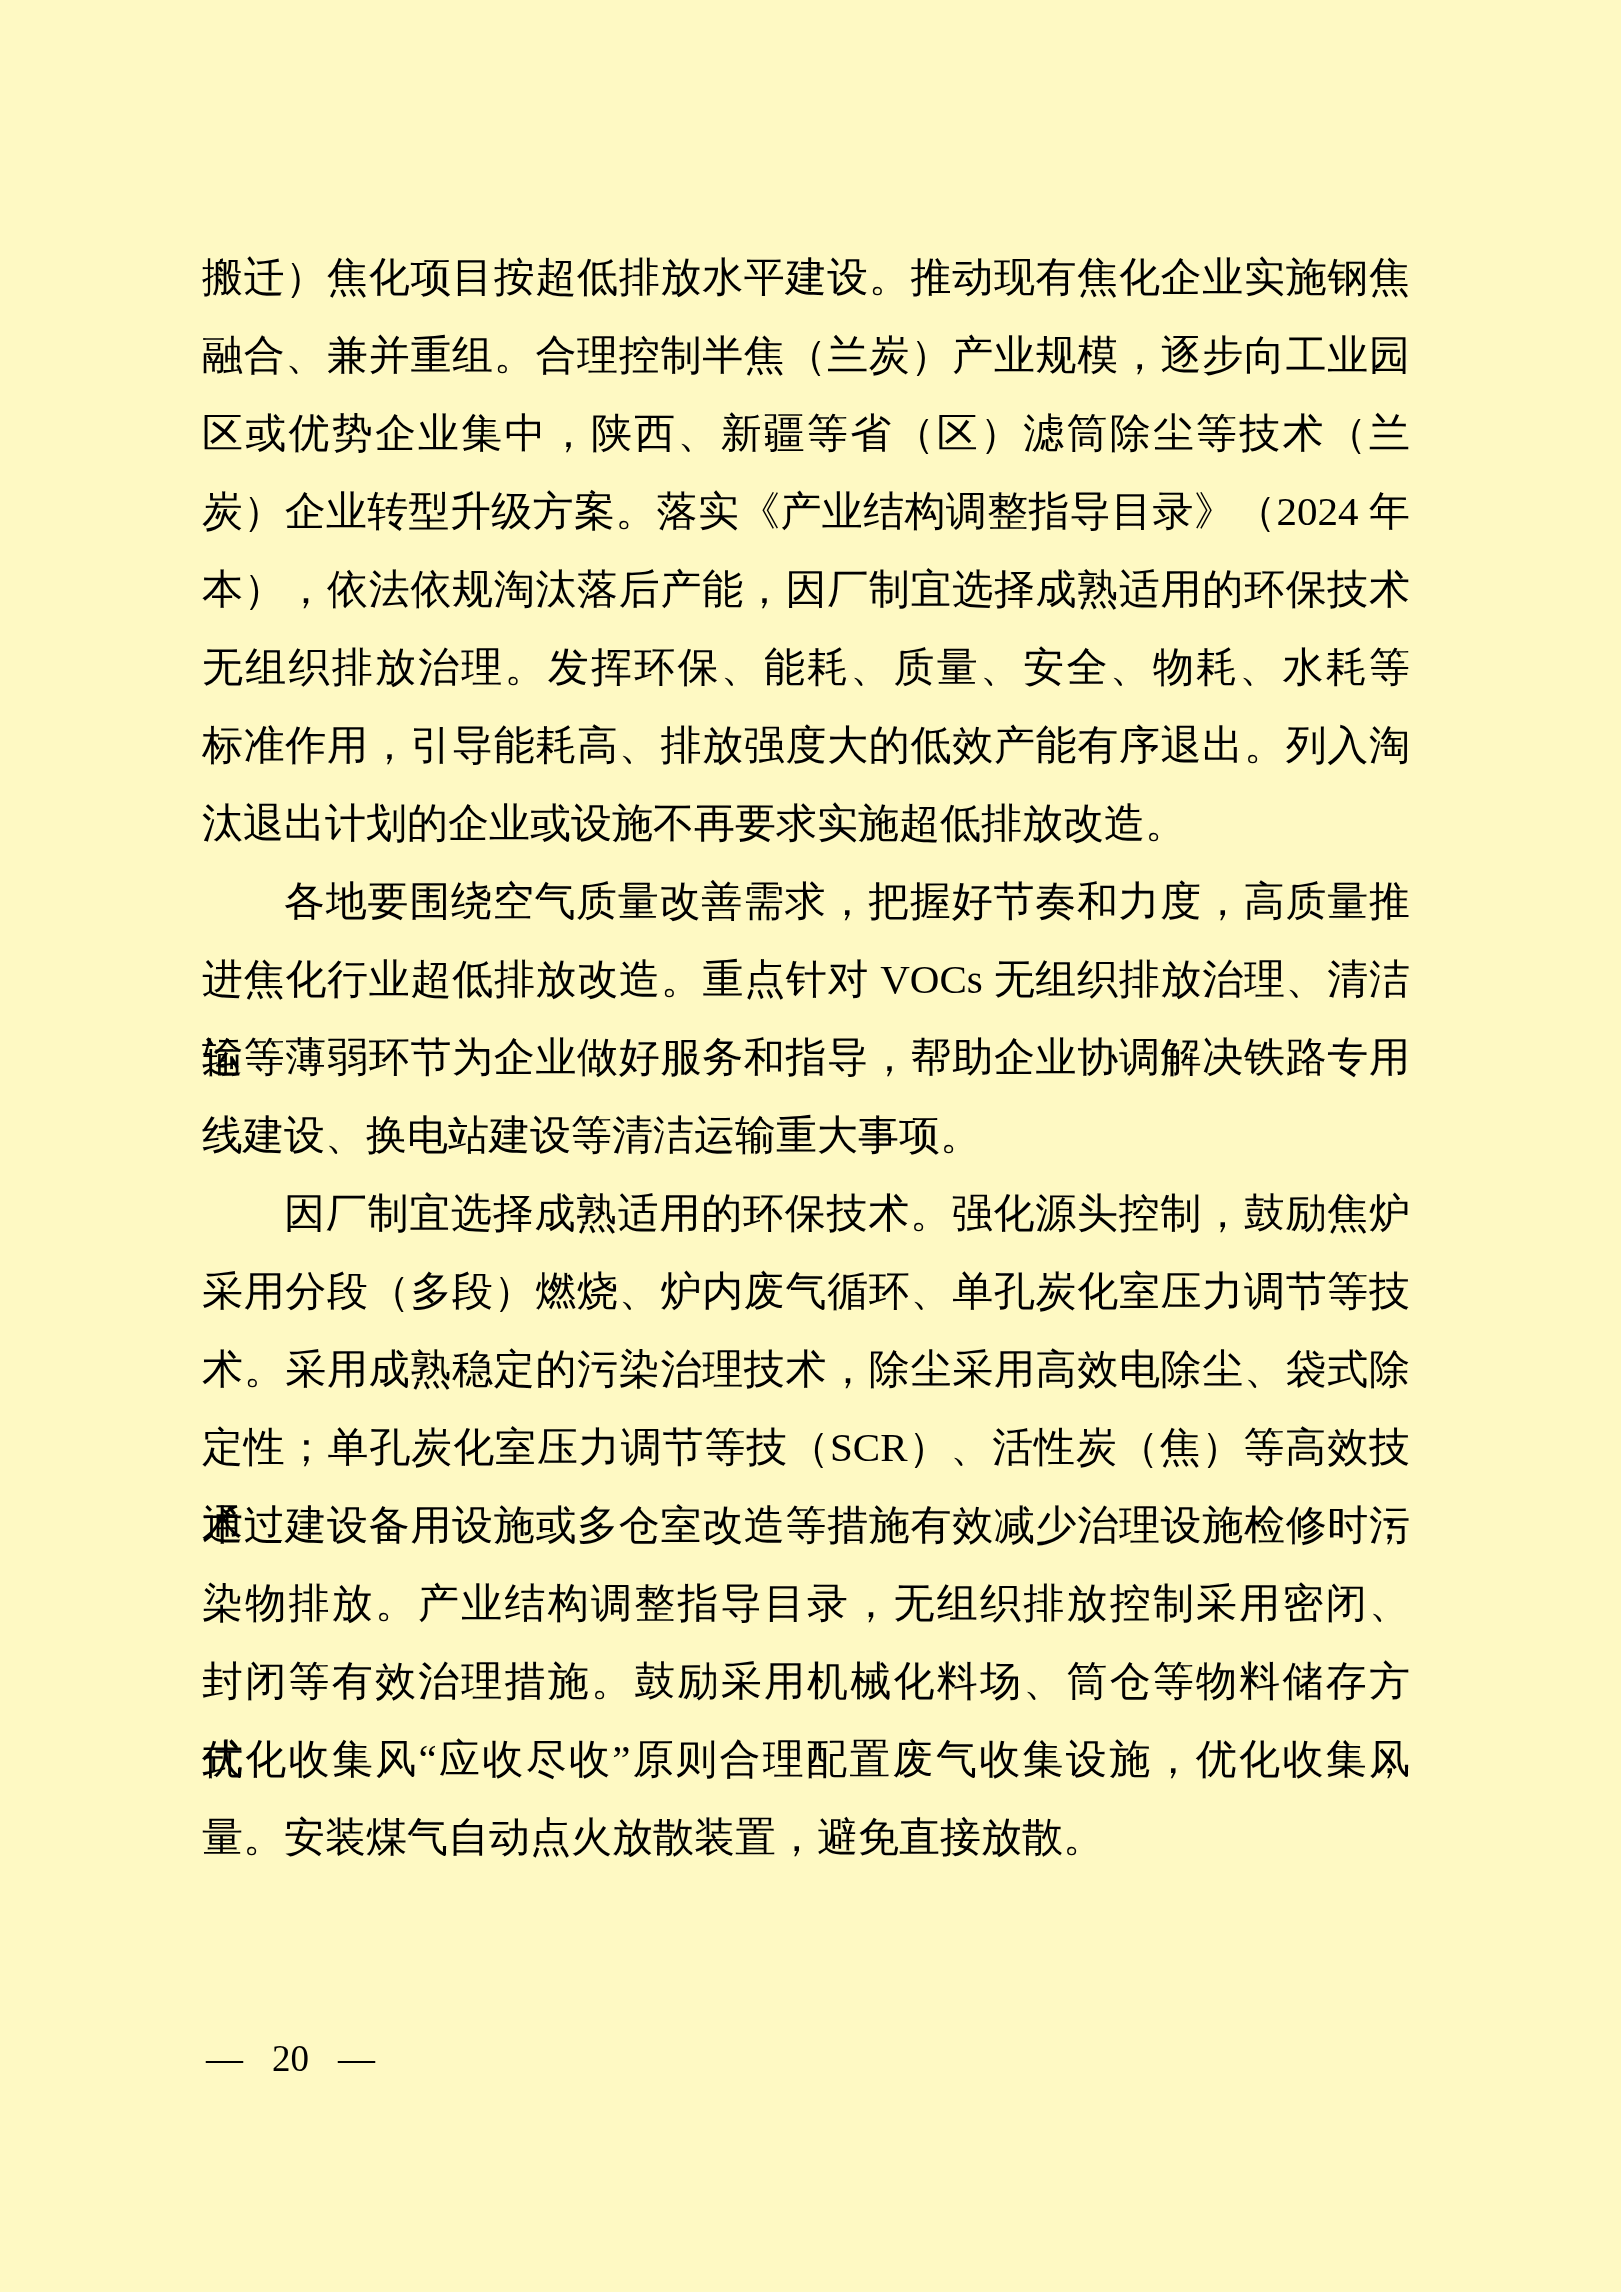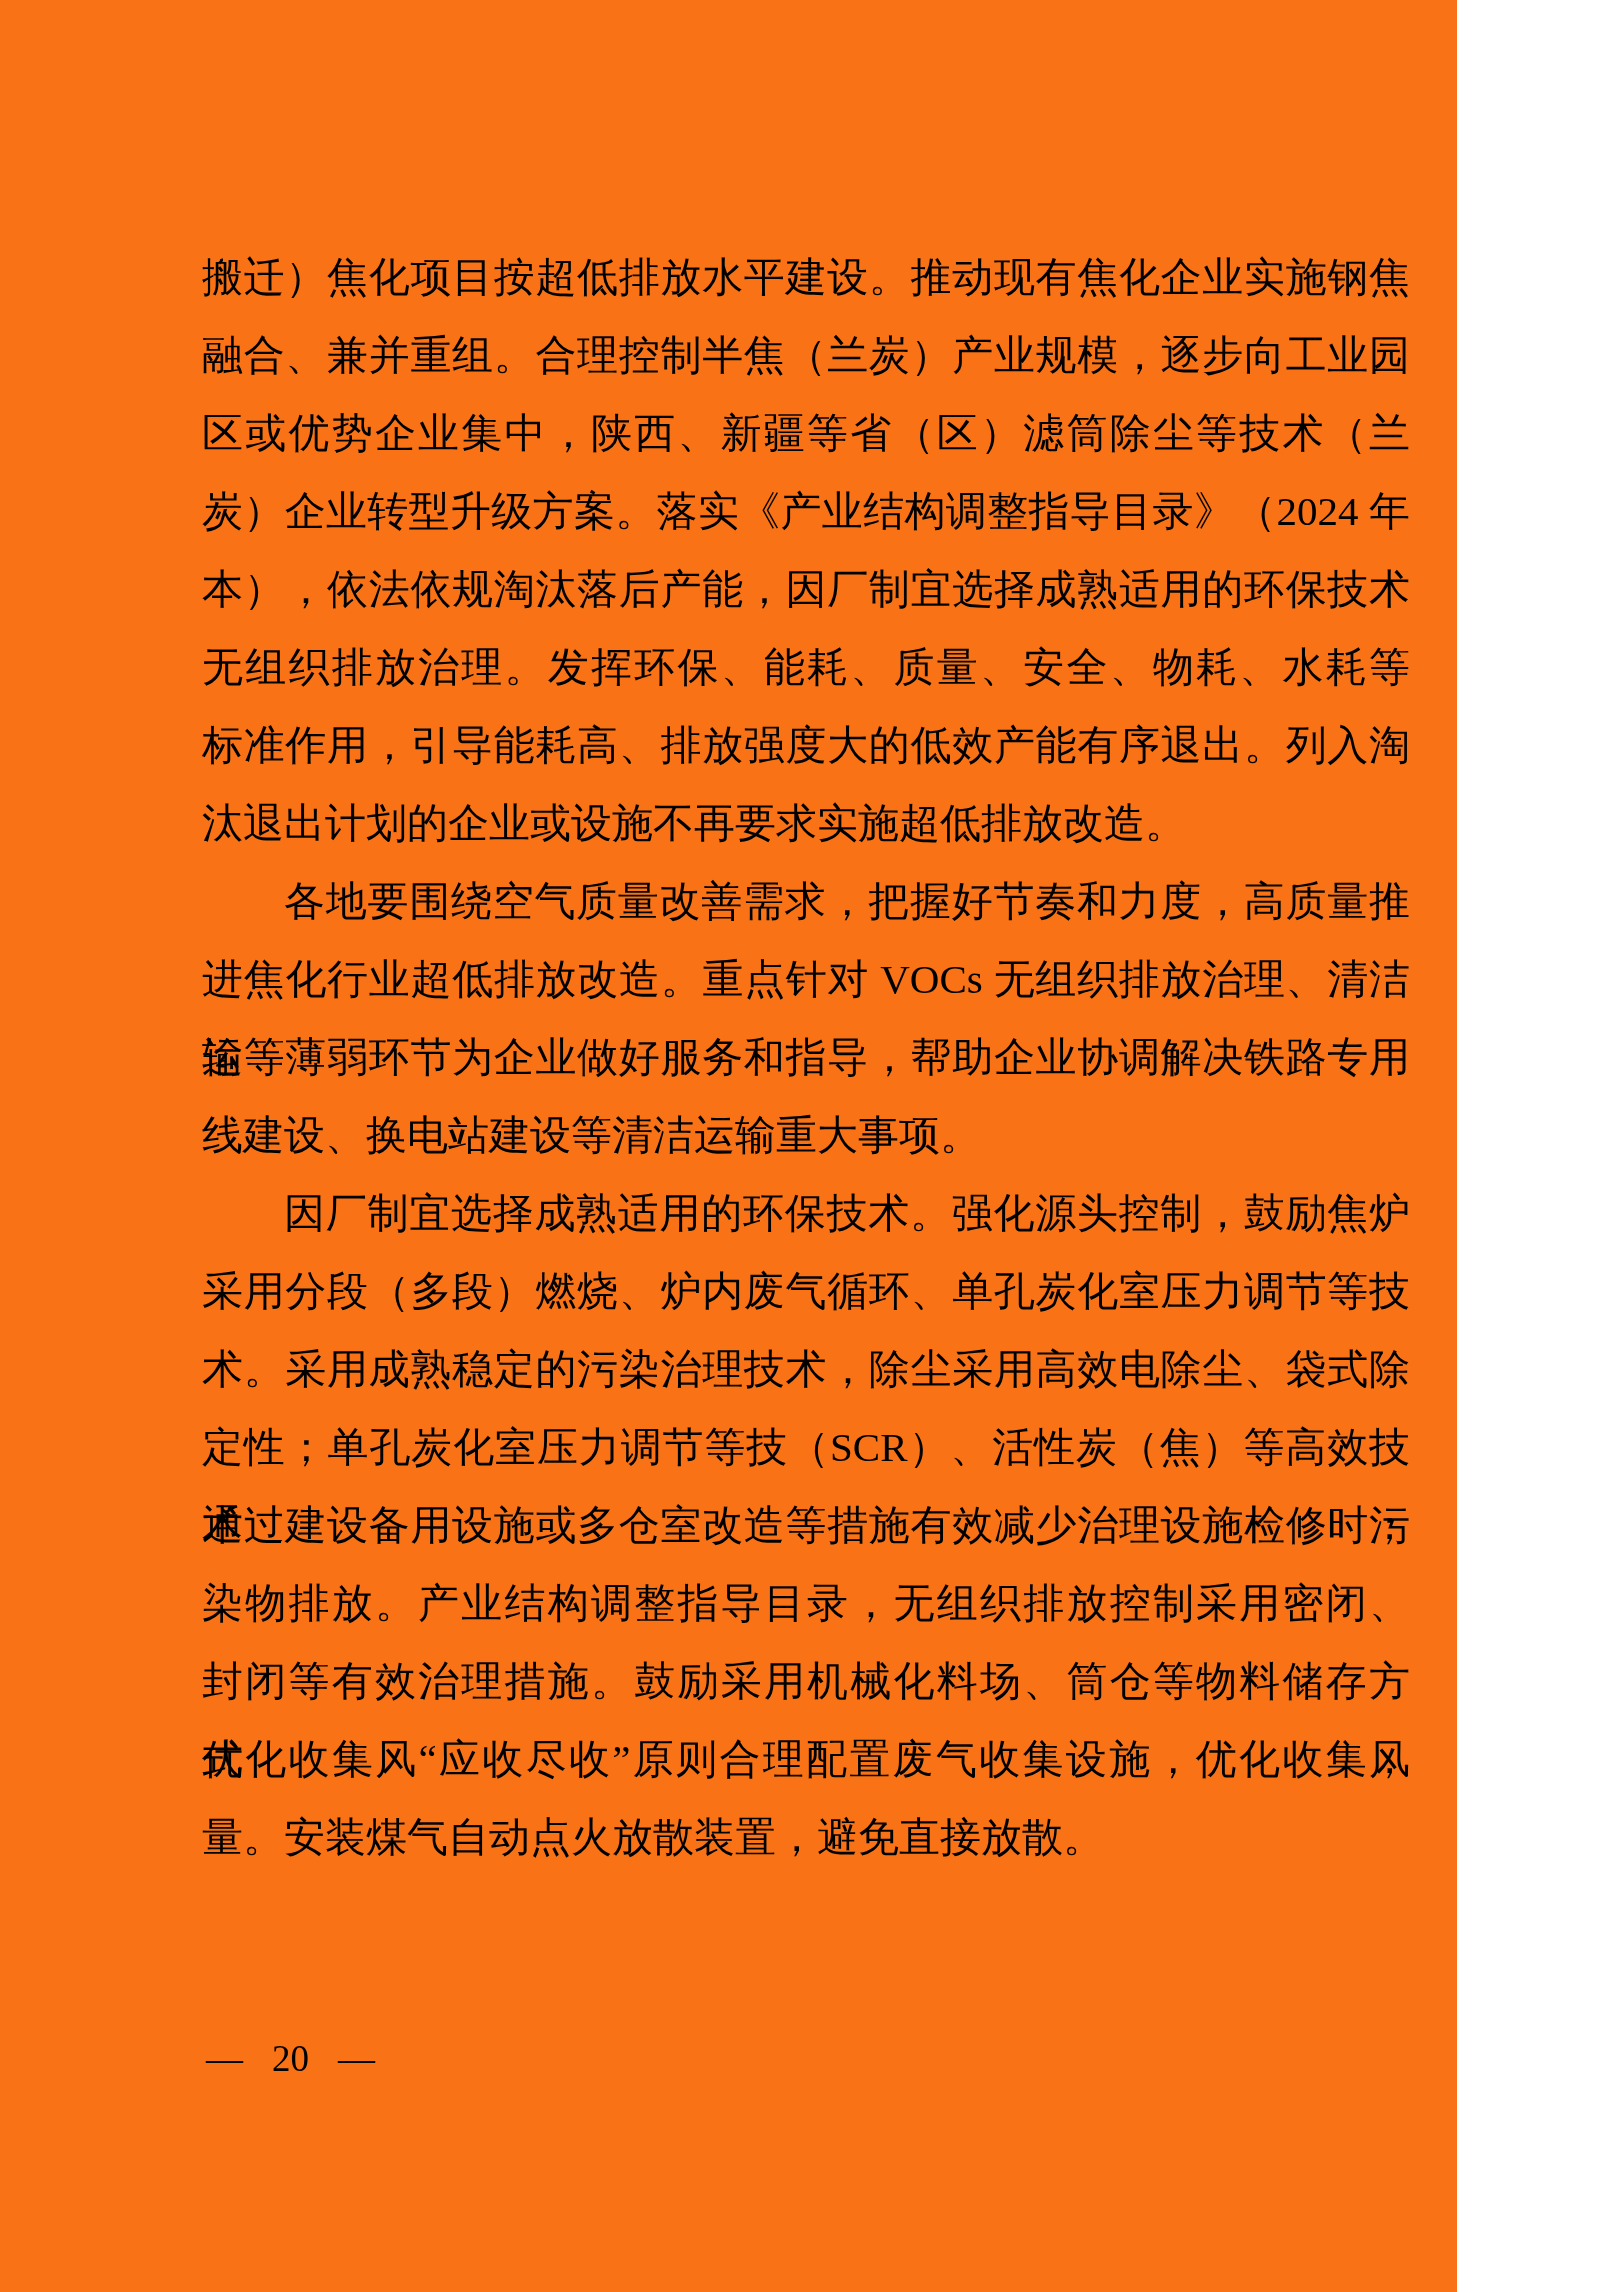--- a/index.html
+++ b/index.html
@@ -8,23 +8,23 @@
     background: #ffffff;
   }
   body {
     width: 1621px;
     height: 2293px;
     color: #000000;
     font-family: "Liberation Serif", "DejaVu Serif", serif;
   }
   .page {
     position: relative;
-    width: 1457px;
+    width: 1621px;
     height: 2293px;
-    background: #f97316;
+    background: #fef9c3;
     overflow: hidden;
   }
   .text-block {
     position: absolute;
     left: 202px;
     top: 238px;
     width: 1208px;
   }
   .line {
     height: 78px;

